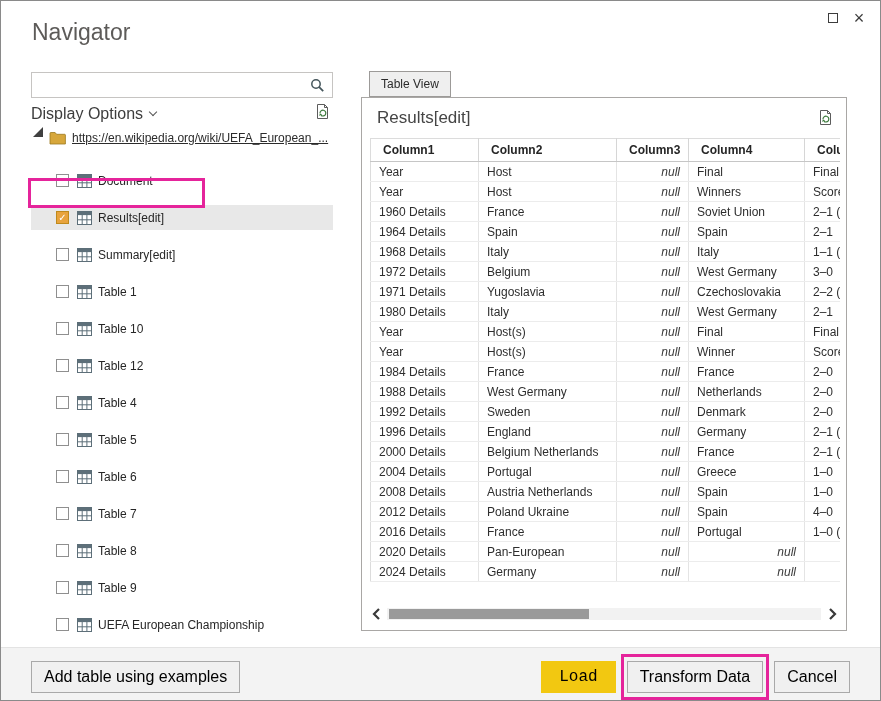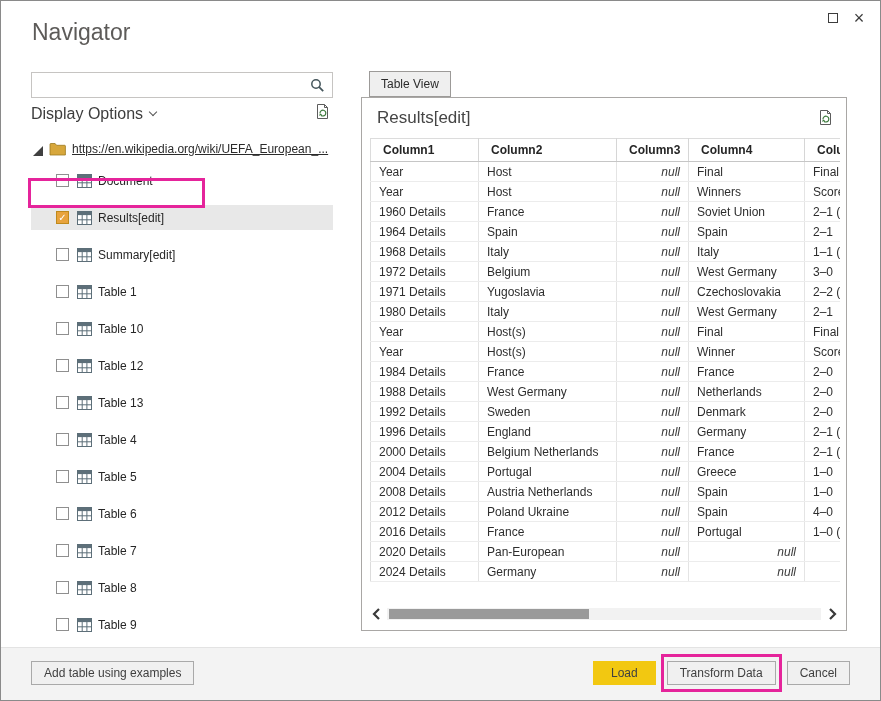--- a/index.html
+++ b/index.html
@@ -19,21 +19,21 @@
                 border:1px solid #c6c4c2; display:flex; align-items:center; background:#fff; }
   .search-box input { flex:1; border:none; outline:none; height:100%; padding:0 6px; font-size:12px; color:#333; background:transparent; }
   .search-icon { display:flex; padding:0 7px; }
 
   .display-options { position:absolute; left:30px; top:103px; height:20px; display:flex; align-items:center; font-size:16px; color:#3d3d3d; }
   .caret { width:6px; height:6px; border-right:1.4px solid #555; border-bottom:1.4px solid #555;
            transform:rotate(45deg); display:inline-block; margin-left:7px; margin-top:-4px; }
   .left-refresh { position:absolute; left:313px; top:102px; display:flex; }
 
   .tree { position:absolute; left:30px; top:130px; width:302px; }
-  .tree-root { height:25px; display:flex; align-items:flex-end; padding-left:2px; }
+  .tree-root { height:25px; display:flex; align-items:flex-start; padding-left:2px; }
   .expander { width:0; height:0; border:5px solid transparent; border-bottom-color:#404040; border-right-color:#404040;
               margin-right:6px; margin-top:-4px; flex:none; }
   .folder-wrap { margin-right:6px; display:inline-flex; flex:none; }
   .root-label { font-size:12px; color:#2b2b2b; text-decoration:underline; white-space:nowrap; }
   .tree-item { display:flex; align-items:center; height:25px; padding-left:25px; font-size:12px; color:#262626; white-space:nowrap;margin-top:12px; }
   .tree-item.selected { background:var(--selected-row,#e8e8e8); }
   .checkbox { width:13px; height:13px; border:1px solid #8f8f8f; background:#fff; flex:none; margin-right:8px;
               display:inline-flex; align-items:center; justify-content:center; font-size:10px; color:#fff; }
   .checkbox.checked { background:var(--checkbox-checked,#e8a33d); border-color:#bf8a1c; }
   .node-icon { margin-right:6px; display:inline-flex; flex:none; }
@@ -64,25 +64,25 @@
   table.grid th:nth-child(5), table.grid td:nth-child(5) { width:80px; }
   table.grid td.null { font-style:italic; text-align:right; color:#3a3a3a; }
 
   .hscroll { position:absolute; left:8px; right:8px; bottom:8px; height:16px; display:flex; align-items:center; gap:5px; }
   .scroll-arrow { display:flex; align-items:center; justify-content:center; width:12px; height:14px; }
   .scroll-track { flex:1; height:12px; background:#f2f2f2; position:relative; }
   .scroll-thumb { position:absolute; left:2px; top:1px; height:10px; width:46%; background:#9a9a9a; }
 
   
   .footer { position:absolute; left:0; right:0; bottom:0; height:53px; background:#f3f3f3; border-top:1px solid #e3e3e3; }
-  .btn { font-size:12px; color:#404040; height:24px; padding:0 12px; background:#f0f0f0;
+  .btn { font-size:16px; color:#000000; height:32px; padding:0 12px; background:#f0f0f0;
          border:1px solid #a9a9a9; cursor:default; font-family:"Liberation Sans", sans-serif; }
   .btn-add { position:absolute; left:30px; top:13px; }
   .footer-right { position:absolute; right:30px; top:13px; display:flex; align-items:center; gap:11px; }
-  .btn-load { background:var(--accent-yellow,#f2c811); border-color:var(--accent-yellow,#f2c811); padding:0 17px; }
+  .btn-load { background:var(--accent-yellow,#f2c811); border-color:var(--accent-yellow,#f2c811); padding:0 17px;font-family:Liberation Mono, monospace; }
   .transform-wrap { position:relative; display:inline-block; }
   .annotation-transform { position:absolute; left:-6px; right:-6px; top:-7px; bottom:-7px; }
 </style>
 </head>
 <body>
 
 <div class="dialog">
 
   <div class="dialog-title">Navigator</div>
   <div class="win-controls">
@@ -199,33 +199,20 @@
           <span class="node-icon">
             <svg width="15" height="14" viewBox="0 0 15 14">
               <rect x="0.5" y="0.5" width="14" height="13" fill="#fff" stroke="#5d6f79"></rect>
               <rect x="0.5" y="0.5" width="14" height="3.6" fill="#5d6f79"></rect>
               <line x1="5.2" y1="4" x2="5.2" y2="13.5" stroke="#5d6f79"></line>
               <line x1="9.9" y1="4" x2="9.9" y2="13.5" stroke="#5d6f79"></line>
               <line x1="0.5" y1="8.8" x2="14.5" y2="8.8" stroke="#5d6f79"></line>
             </svg>
           </span>
           <span>Table 12</span>
-        </div>
-        <div class="tree-item">
-          <span class="checkbox"></span>
-          <span class="node-icon">
-            <svg width="15" height="14" viewBox="0 0 15 14">
-              <rect x="0.5" y="0.5" width="14" height="13" fill="#fff" stroke="#5d6f79"></rect>
-              <rect x="0.5" y="0.5" width="14" height="3.6" fill="#5d6f79"></rect>
-              <line x1="5.2" y1="4" x2="5.2" y2="13.5" stroke="#5d6f79"></line>
-              <line x1="9.9" y1="4" x2="9.9" y2="13.5" stroke="#5d6f79"></line>
-              <line x1="0.5" y1="8.8" x2="14.5" y2="8.8" stroke="#5d6f79"></line>
-            </svg>
-          </span>
-          <span>Table 13</span>
         </div>
         <div class="tree-item">
           <span class="checkbox"></span>
           <span class="node-icon">
             <svg width="15" height="14" viewBox="0 0 15 14">
               <rect x="0.5" y="0.5" width="14" height="13" fill="#fff" stroke="#5d6f79"></rect>
               <rect x="0.5" y="0.5" width="14" height="3.6" fill="#5d6f79"></rect>
               <line x1="5.2" y1="4" x2="5.2" y2="13.5" stroke="#5d6f79"></line>
               <line x1="9.9" y1="4" x2="9.9" y2="13.5" stroke="#5d6f79"></line>
               <line x1="0.5" y1="8.8" x2="14.5" y2="8.8" stroke="#5d6f79"></line>

